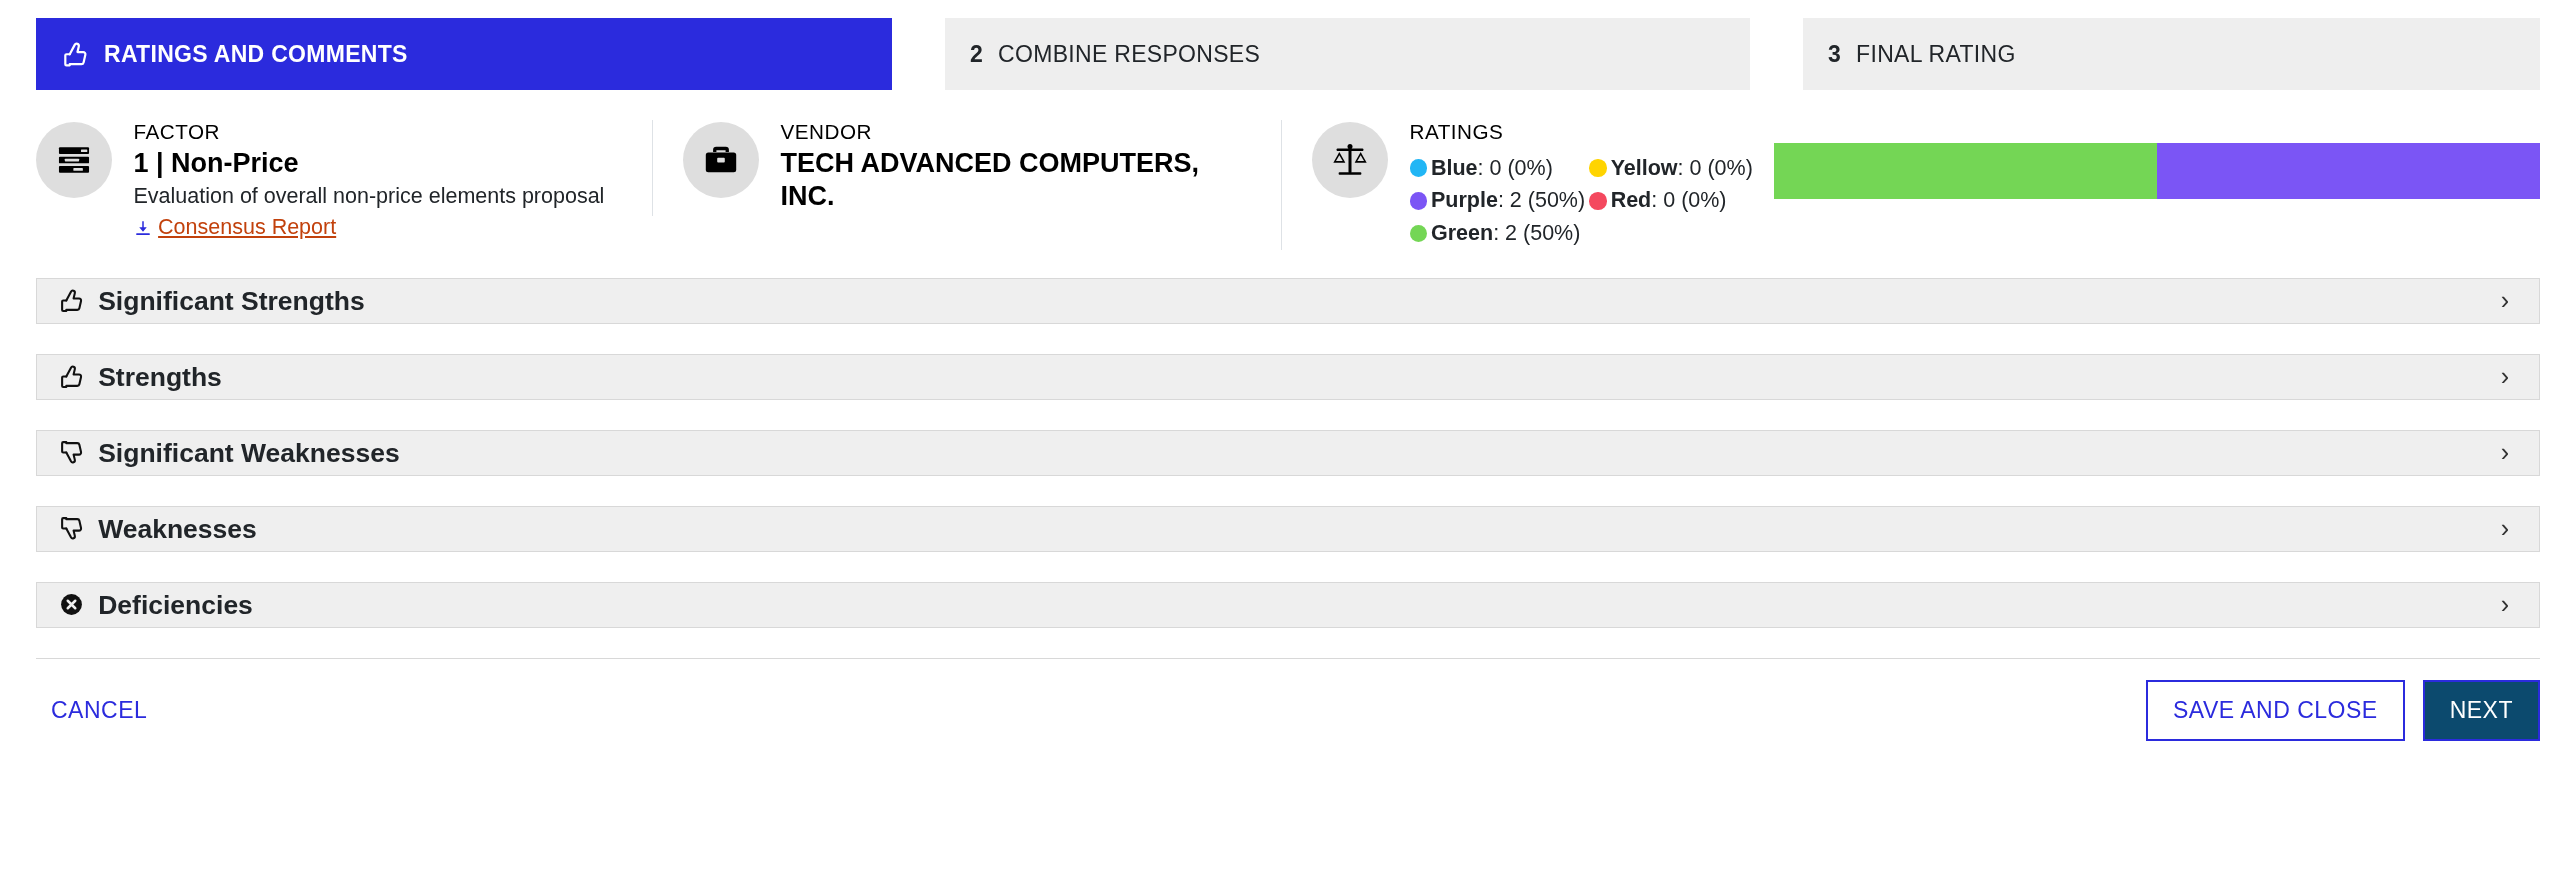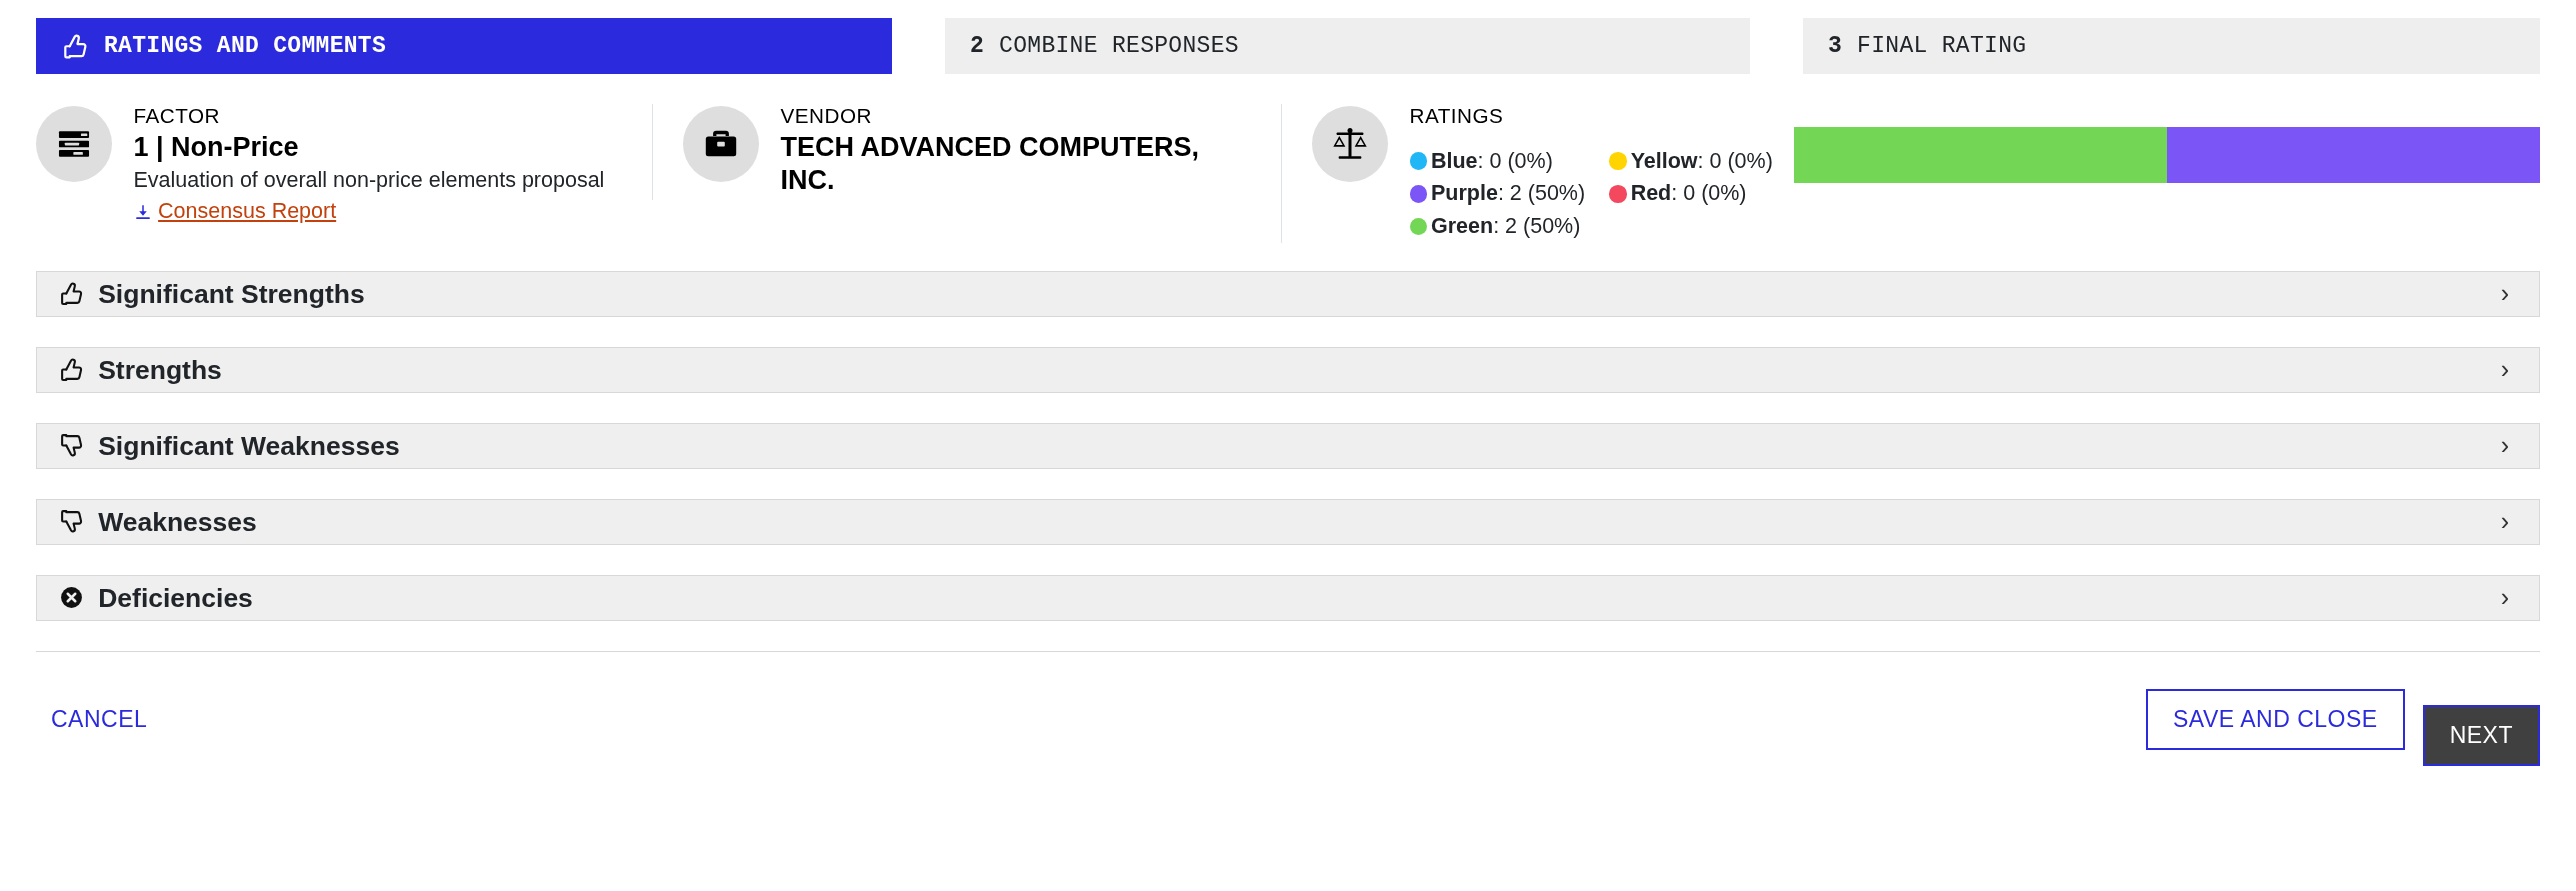--- a/index.html
+++ b/index.html
@@ -17,29 +17,28 @@
 
   
   .stepper {
     display: flex;
     align-items: stretch;
     gap: 53px;
     padding: 18px 36px 0 36px;
     box-sizing: border-box;
   }
   .step {
-    height: 56px;
+    height: 72px;
     display: flex;
     align-items: center;
     padding: 0 25px;
     box-sizing: border-box;
     background: #eeeeee;
     white-space: nowrap;
     letter-spacing: 0.3px;
-    font-family: Liberation Mono, monospace;
   }
   .step.flex1 { flex: 1 1 0; }
   .step-active {
     background: #2b2bdd;
     color: #ffffff;
   }
   .step-num {
     font-size: 23px;
     font-weight: 700;
     color: #212529;
@@ -140,22 +139,22 @@
 
   
   .ratings-wrap {
     display: flex;
     align-items: flex-start;
     flex: 1 1 auto;
     min-width: 0;
   }
   .legend-cols {
     display: flex;
-    gap: 24px;
-    margin-top: 17px;
+    gap: 4px;
+    margin-top: 8px;
   }
   .legend-col { display: flex; flex-direction: column; }
   .legend-item {
     display: flex;
     align-items: center;
     font-size: 21.5px;
     line-height: 1.52;
     white-space: nowrap;
     color: #212529;
   }
@@ -260,30 +259,29 @@
     border: 2.5px solid #2b2bdd;
     color: #2b2bdd;
     font-size: 23px;
     font-family: "Liberation Sans", sans-serif;
     letter-spacing: 0.5px;
     padding: 15px 25px;
     cursor: pointer;
     text-transform: uppercase;
   }
   .btn-solid {
-    background: #404040;
+    background: #0c4a6e;
     border: 2.5px solid #2b2bdd;
     color: #ffffff;
     font-size: 23px;
     font-family: "Liberation Sans", sans-serif;
     letter-spacing: 0.5px;
     padding: 15px 25px;
     cursor: pointer;
     text-transform: uppercase;
-    margin-top: 32px;
   }
 </style>
 </head>
 <body>
 
 <div class="stepper">
 
   <div class="step step-active" style="width:856px;">
     <span class="step-icon">
       <svg width="26.5" height="26.5" viewBox="0 0 24 24" fill="none" stroke="#ffffff" stroke-width="2" stroke-linecap="round" stroke-linejoin="round">

